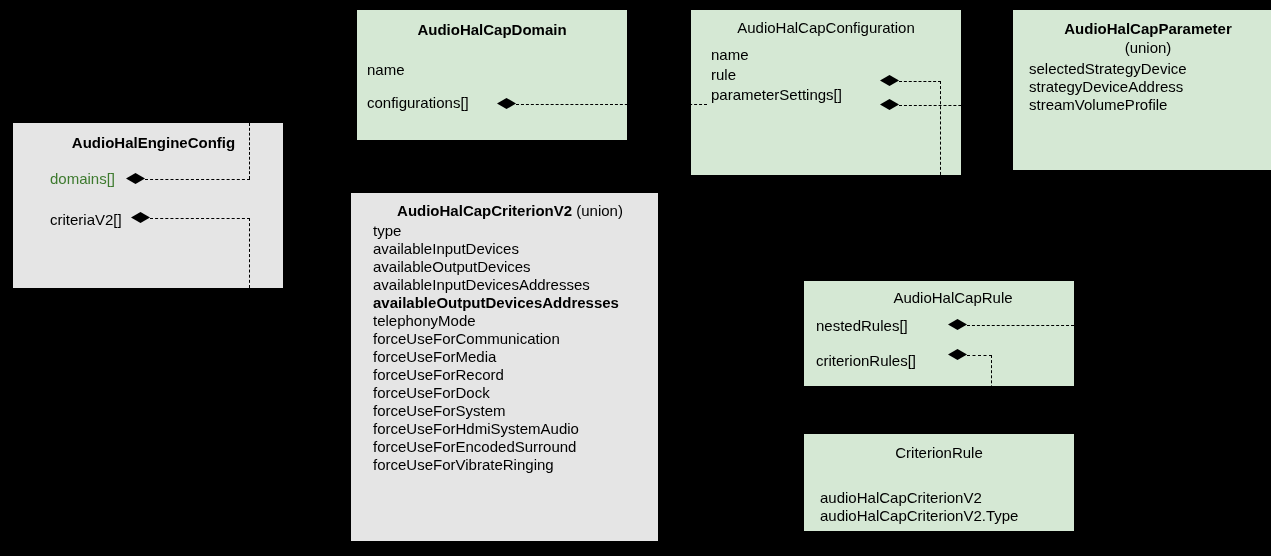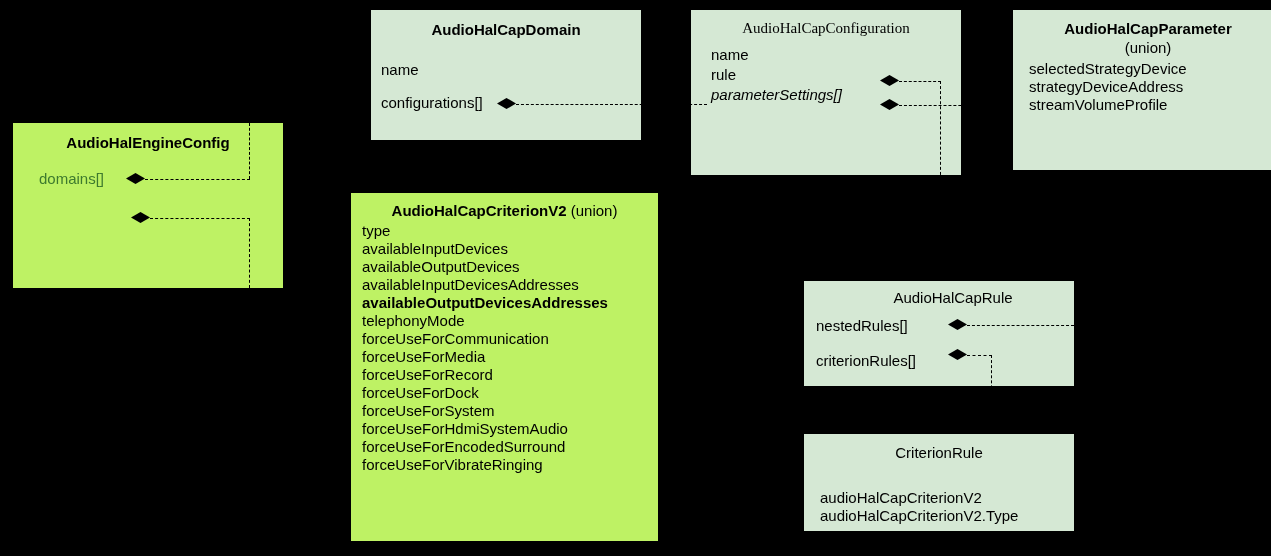--- a/index.html
+++ b/index.html
@@ -14,21 +14,21 @@
     background: #000000;
     overflow: hidden;
     font-family: "Liberation Sans", sans-serif;
   }
   .uml-box {
     position: absolute;
     box-sizing: border-box;
     overflow: hidden;
   }
   .uml-box.green  { background: #d5e8d4; }
-  .uml-box.grey   { background: #bef264; }
+  .uml-box.grey   { background: #e5e5e5; padding-left: 11px; }
 
   .box-title {
     text-align: center;
     font-size: 15px;
     color: #000000;
     line-height: 18px;
     white-space: nowrap;
   }
   .box-title.bold { font-weight: bold; }
   .box-title.plain { font-weight: normal; }
@@ -62,48 +62,49 @@
   .diamond {
     position: absolute;
     width: 19px;
     height: 11px;
     background: #000000;
     clip-path: polygon(50% 0%, 100% 50%, 50% 100%, 0% 50%);
   }
 
   
   #box-engine-config { left: 13px;  top: 123px; width: 270px; height: 165px; }
-  #box-cap-domain    { left: 371px; top: 10px;  width: 270px; height: 130px; }
+  #box-cap-domain    { left: 357px; top: 10px;  width: 270px; height: 130px; }
   #box-cap-config    { left: 691px; top: 10px;  width: 270px; height: 165px; }
   #box-cap-param     { left: 1013px; top: 10px;  width: 270px; height: 160px; }
   #box-criterion-v2  { left: 351px; top: 193px; width: 307px; height: 348px; }
   #box-cap-rule      { left: 804px; top: 281px; width: 270px; height: 105px; }
   #box-criterion-rule{ left: 804px; top: 434px; width: 270px; height: 97px; }
 </style>
 </head>
 <body>
 
 <div id="canvas">
 
   <div class="uml-box grey" id="box-engine-config">
     <div class="box-title bold" style="margin-top:11px;">AudioHalEngineConfig</div>
     <div class="attr green-text" style="margin-top:18px; margin-left:26px;">domains[]</div>
+    <div class="attr" style="margin-top:23px; margin-left:26px;">criteriaV2[]</div>
   </div>
 
   <div class="uml-box green" id="box-cap-domain">
     <div class="box-title bold" style="margin-top:11px;">AudioHalCapDomain</div>
     <div class="attr" style="margin-top:22px; margin-left:10px;">name</div>
     <div class="attr" style="margin-top:15px; margin-left:10px;">configurations[]</div>
   </div>
 
   <div class="uml-box green" id="box-cap-config">
-    <div class="box-title plain" style="margin-top:9px;font-family:Liberation Serif, serif;">AudioHalCapConfiguration</div>
+    <div class="box-title plain" style="margin-top:9px;">AudioHalCapConfiguration</div>
     <div class="attr" style="margin-top:9px; margin-left:20px;">name</div>
     <div class="attr" style="margin-top:2px; margin-left:20px;">rule</div>
-    <div class="attr" style="margin-top:2px; margin-left:20px;font-style:italic;">parameterSettings[]</div>
+    <div class="attr" style="margin-top:2px; margin-left:20px;">parameterSettings[]</div>
   </div>
 
   <div class="uml-box green" id="box-cap-param">
     <div class="box-title bold" style="margin-top:10px;">AudioHalCapParameter</div>
     <div class="box-title plain" style="margin-top:1px;">(union)</div>
     <div class="attr" style="margin-top:3px; margin-left:16px;">selectedStrategyDevice</div>
     <div class="attr" style="margin-left:16px;">strategyDeviceAddress</div>
     <div class="attr" style="margin-left:16px;">streamVolumeProfile</div>
   </div>
 

